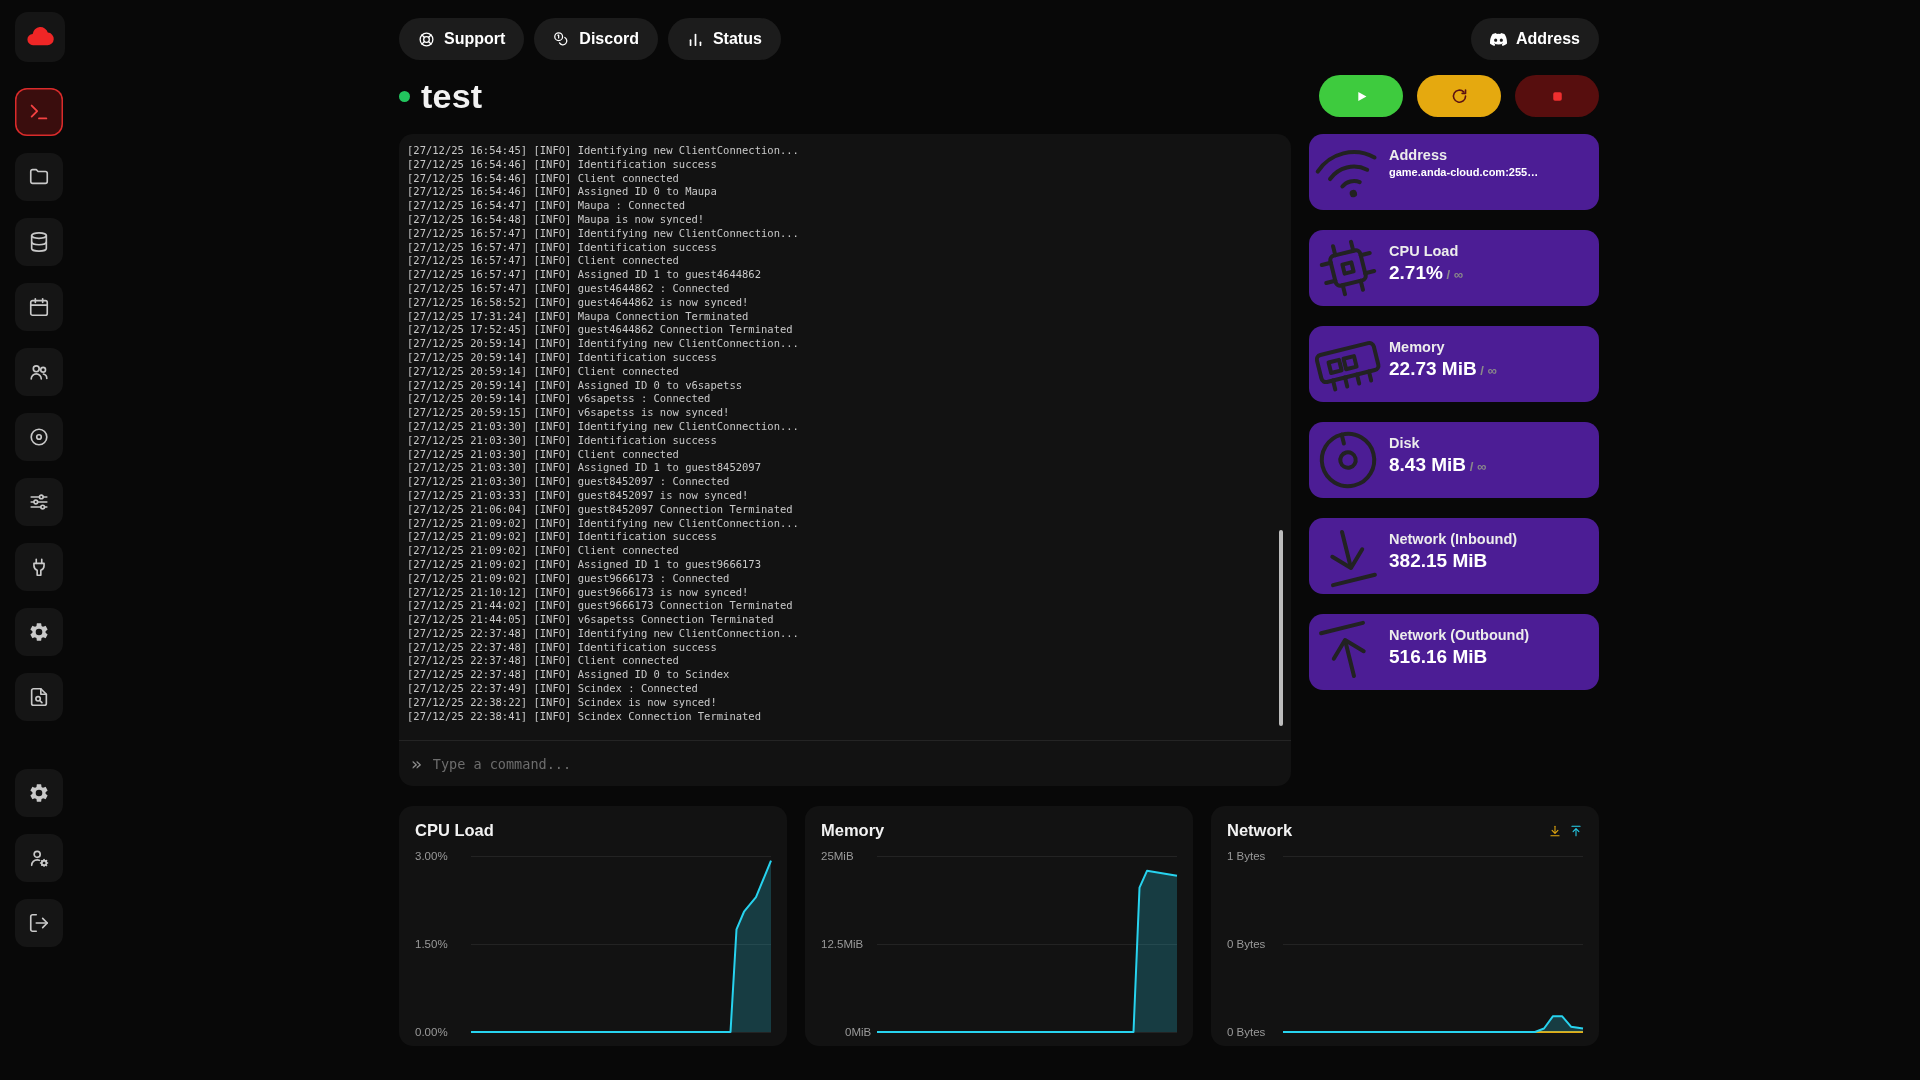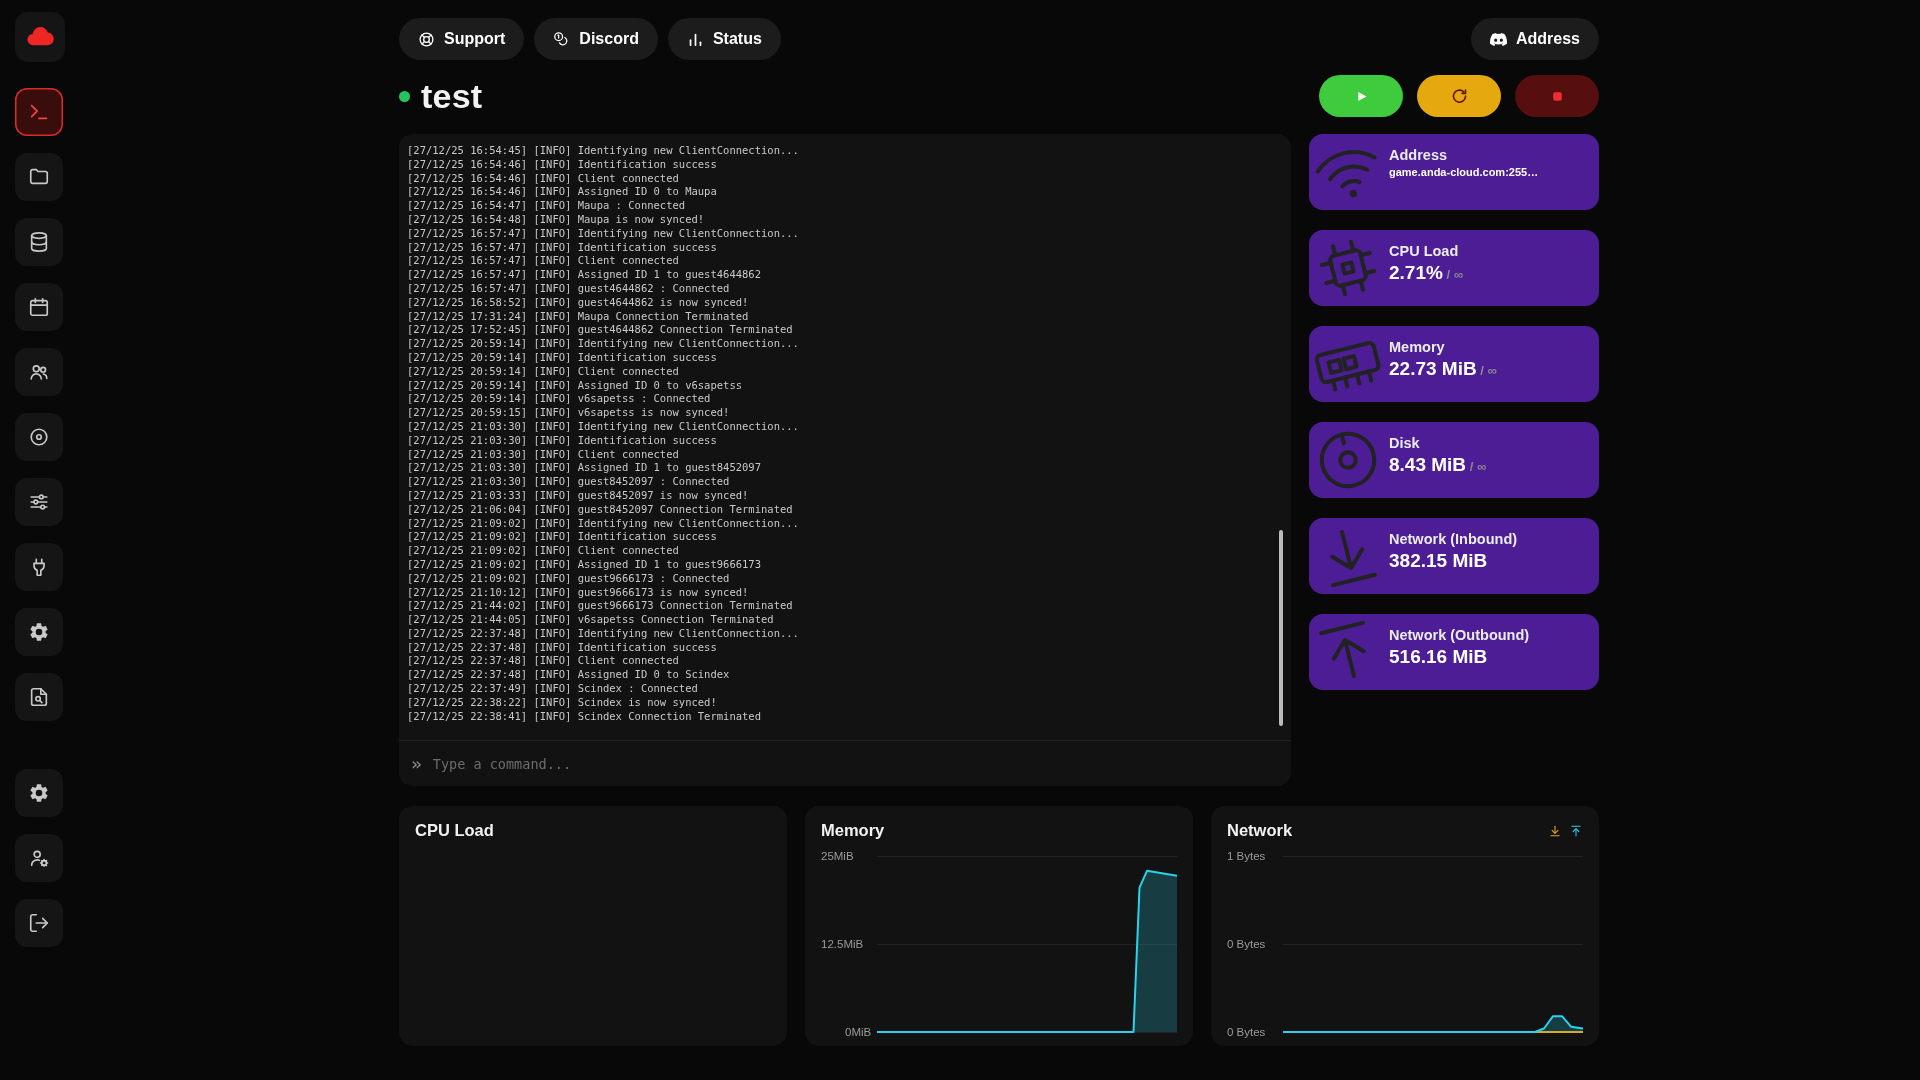--- a/index.html
+++ b/index.html
@@ -371,20 +371,36 @@
               <div class="card-label">Network (Outbound)</div>
               <div class="card-value"><span>516.16 MiB</span></div>
             </div>
           </aside>
       </div>
 
       <div class="charts" id="charts-row">
           <div class="chart-panel">
             <div class="chart-head">
               <div class="chart-title">CPU Load</div>
+            </div>
+            <div class="chart-body">
+              <div class="chart-ylabels">
+                <div class="ytick" style="top: 0%;">3.00%</div>
+                <div class="ytick" style="top: 50%;">1.50%</div>
+                <div class="ytick" style="top: 100%;">0.00%</div>
+              </div>
+              <div class="chart-plot">
+                <div class="gridline" style="top: 0%;"></div>
+                <div class="gridline" style="top: 50%;"></div>
+                <div class="gridline" style="top: 100%;"></div>
+                <svg viewBox="0 0 100 100" preserveAspectRatio="none">
+                  <path d="M0.00 100.00 L86.50 100.00 L88.50 41.67 L91.00 31.67 L95.00 23.33 L100.00 2.67 L100 100 L0 100 Z" fill="#27d3ef" opacity="0.22"></path>
+                  <path d="M0.00 100.00 L86.50 100.00 L88.50 41.67 L91.00 31.67 L95.00 23.33 L100.00 2.67" fill="none" stroke="#27d3ef" stroke-width="2" vector-effect="non-scaling-stroke" stroke-linejoin="round"></path>
+                </svg>
+              </div>
             </div>
           </div>
           <div class="chart-panel">
             <div class="chart-head">
               <div class="chart-title">Memory</div>
             </div>
             <div class="chart-body">
               <div class="chart-ylabels">
                 <div class="ytick" style="top: 0%;">25MiB</div>
                 <div class="ytick" style="top: 50%;">12.5MiB</div>

